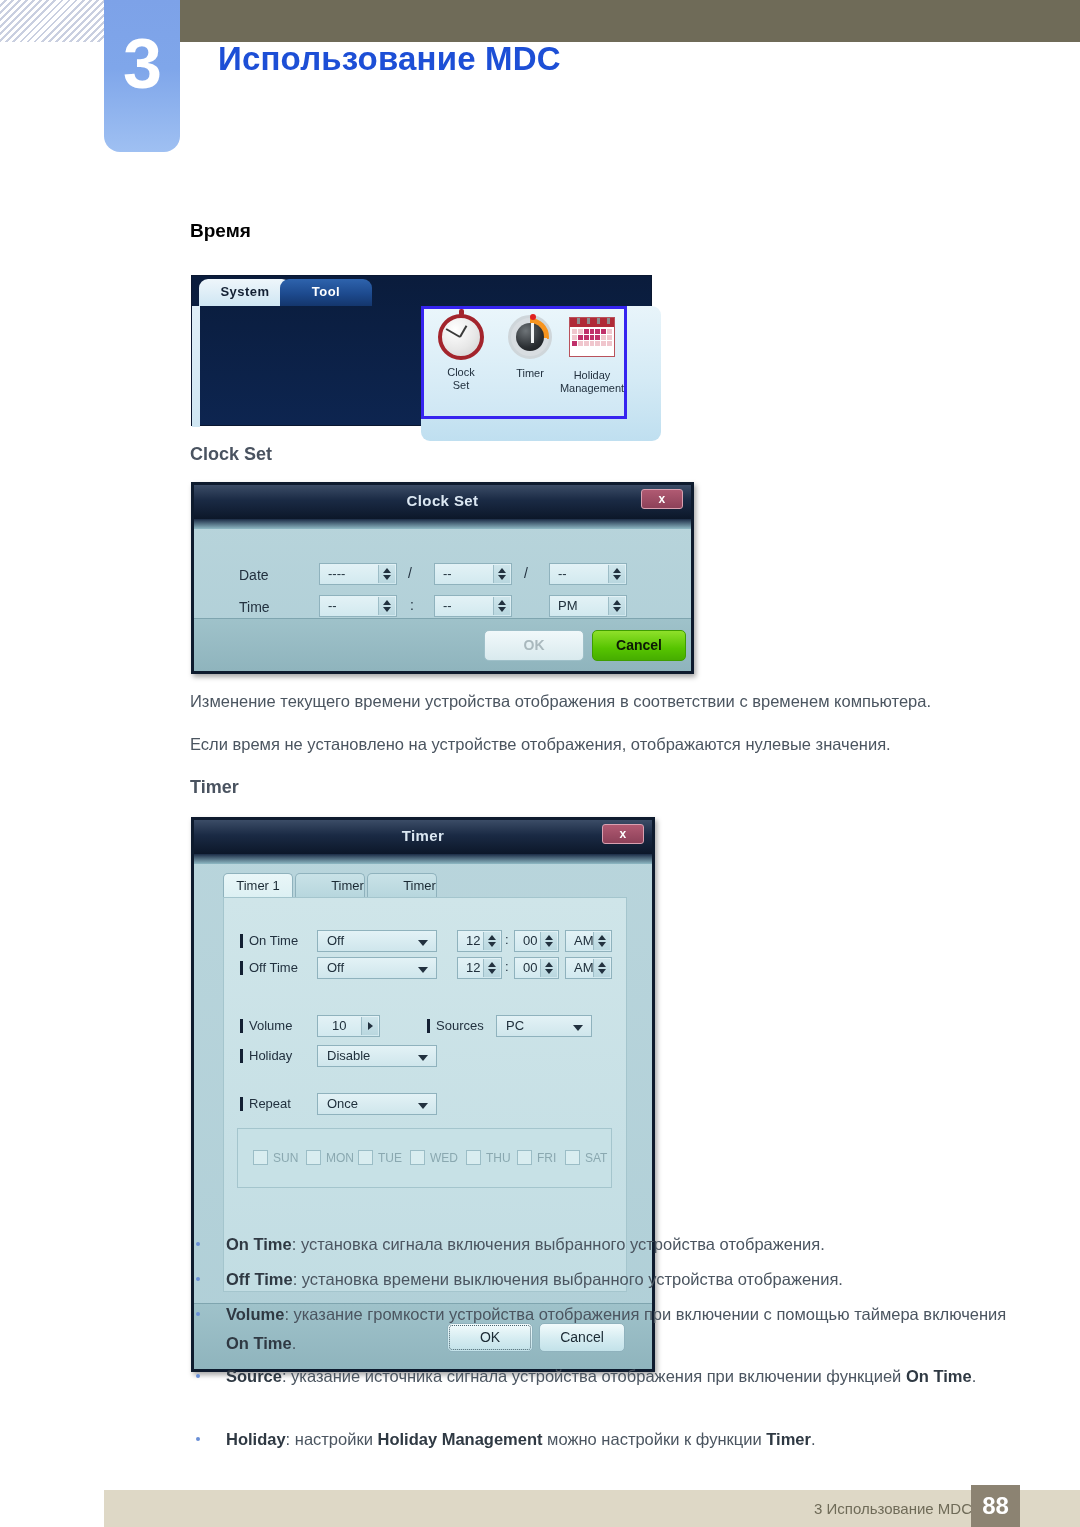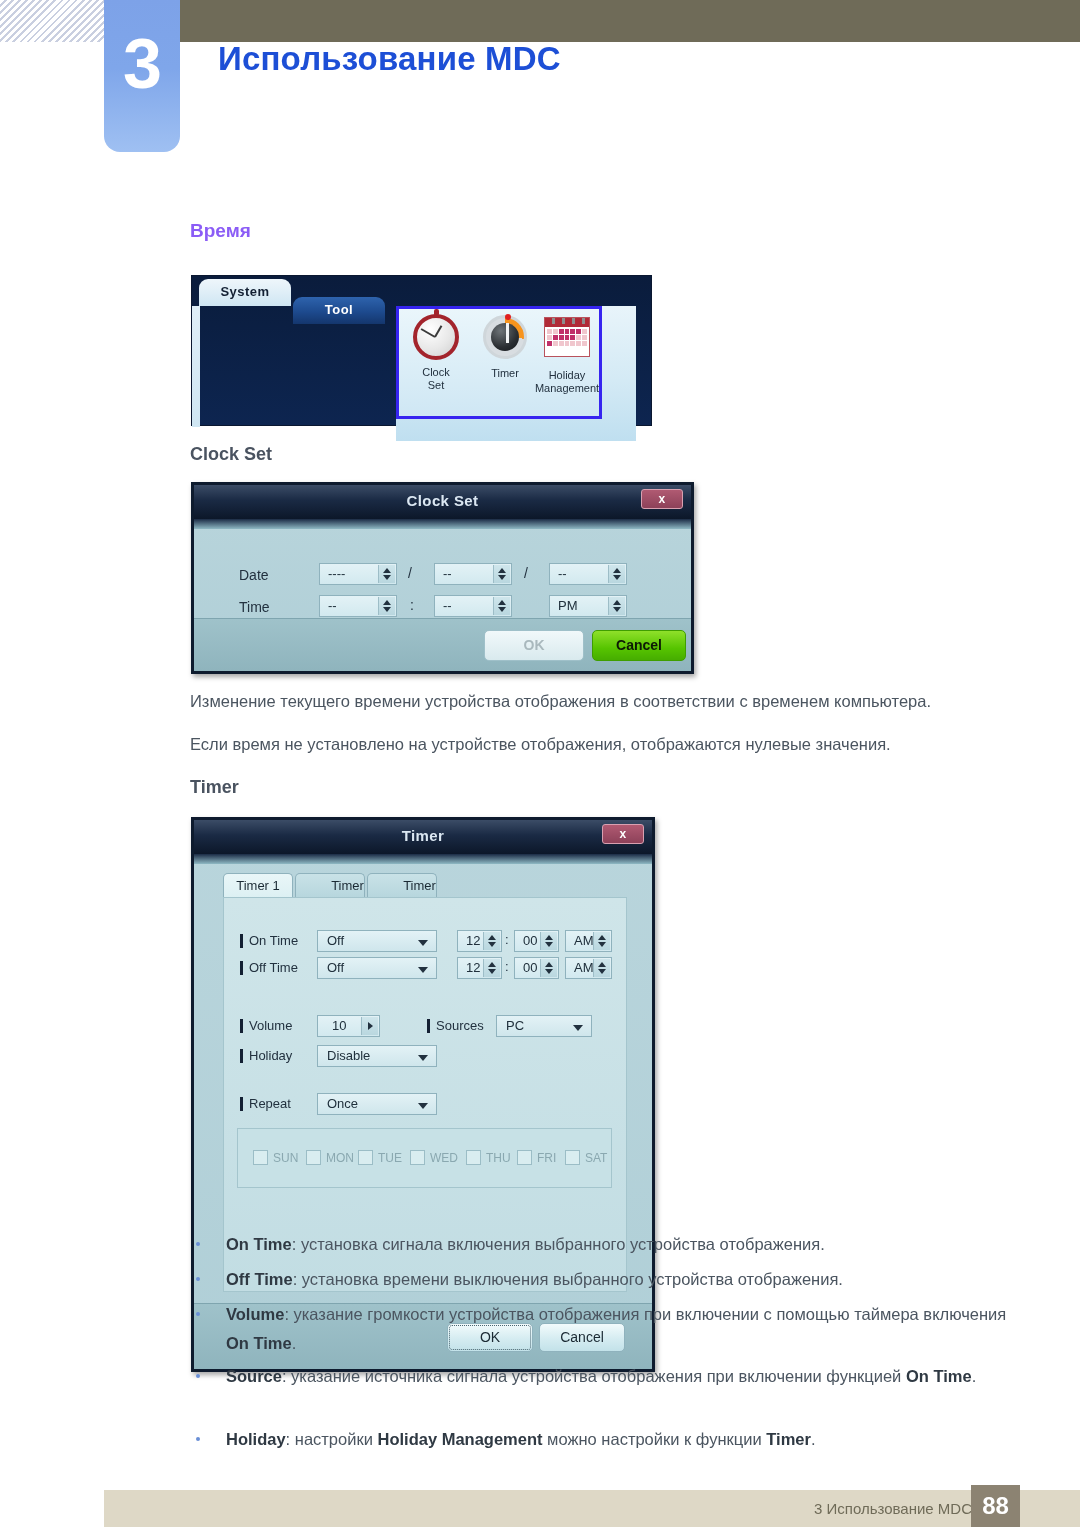--- a/index.html
+++ b/index.html
@@ -61,21 +61,21 @@
   
   .content {
     position: absolute;
     left: 0; top: 152px;
     width: 1080px;
   }
 
   .h-orange {
     position: absolute;
     left: 190px; top: 68px;
-    color: #8b5cf6;
+    color: #000000;
     font-size: 19px;
     font-weight: bold;
   }
   .h-sub {
     position: absolute;
     color: #4a5360;
     font-size: 18px;
     font-weight: bold;
   }
 
@@ -103,24 +103,23 @@
     text-align: center;
     line-height: 26px;
     letter-spacing: 0.5px;
   }
   .rtab.active {
     left: 7px; width: 92px;
     background: linear-gradient(180deg, #eef6fb 0%, #dfeef7 50%, #cfe6f3 100%);
     color: #132033;
   }
   .rtab.inactive {
-    left: 101px; width: 92px;
+    left: 88px; width: 92px;
     background: linear-gradient(180deg, #2e63ad 0%, #1d4a8e 55%, #14366d 100%);
     color: #ffffff;
-    margin-top: 18px;
   }
   .ribbon-body {
     position: absolute;
     left: 0; top: 30px;
     width: 461px; height: 121px;
   }
   .ribbon-left-strip {
     position: absolute;
     left: 0; top: 0;
     width: 8px; height: 121px;
@@ -164,23 +163,24 @@
   .osd-select .caret {
     position: absolute;
     right: 7px; top: 9px;
     width: 0; height: 0;
     border-left: 5px solid transparent;
     border-right: 5px solid transparent;
     border-top: 6px solid #1b2430;
   }
   .ribbon-rightgroup {
     position: absolute;
-    left: 204px; top: 0;
+    left: 229px; top: 0;
     width: 240px; height: 135px;
     background: linear-gradient(180deg, #e8f4fa 0%, #d4eaf5 55%, #bfdff0 100%);
+    border-radius: 9px;
   }
   .sel-box {
     position: absolute;
     left: 0; top: 0;
     width: 206px; height: 113px;
     border: 3px solid #3624f0;
     background: linear-gradient(180deg, #eaf6fb 0%, #cfe7f4 100%);
   }
   .ribbon-item {
     position: absolute;

